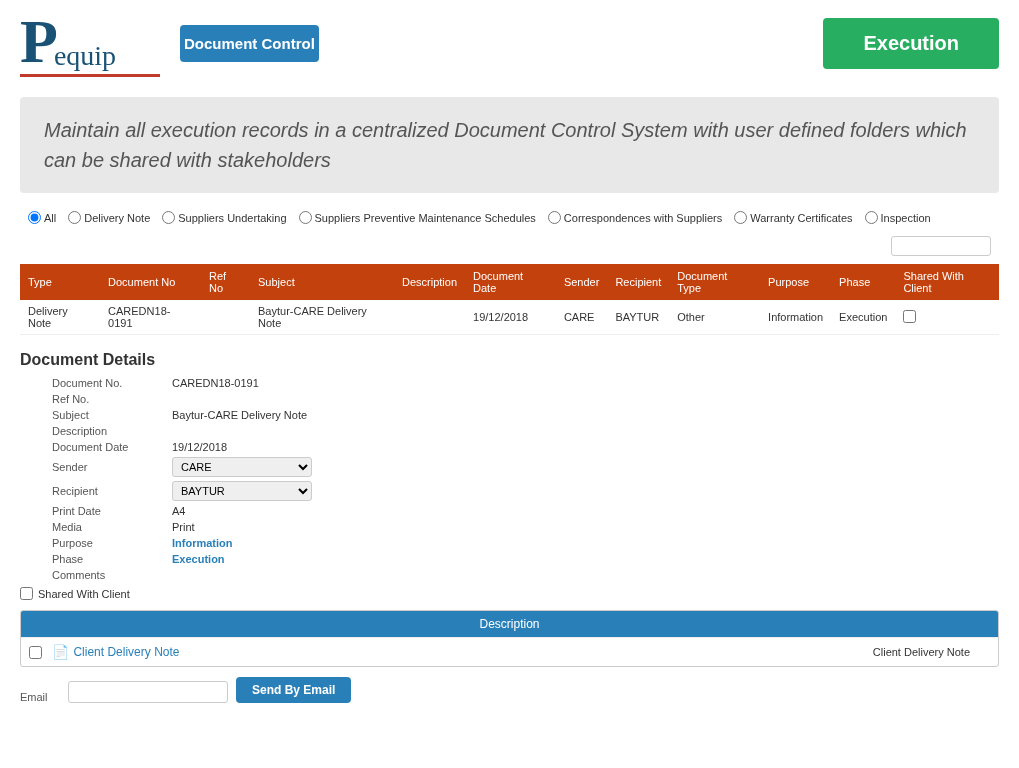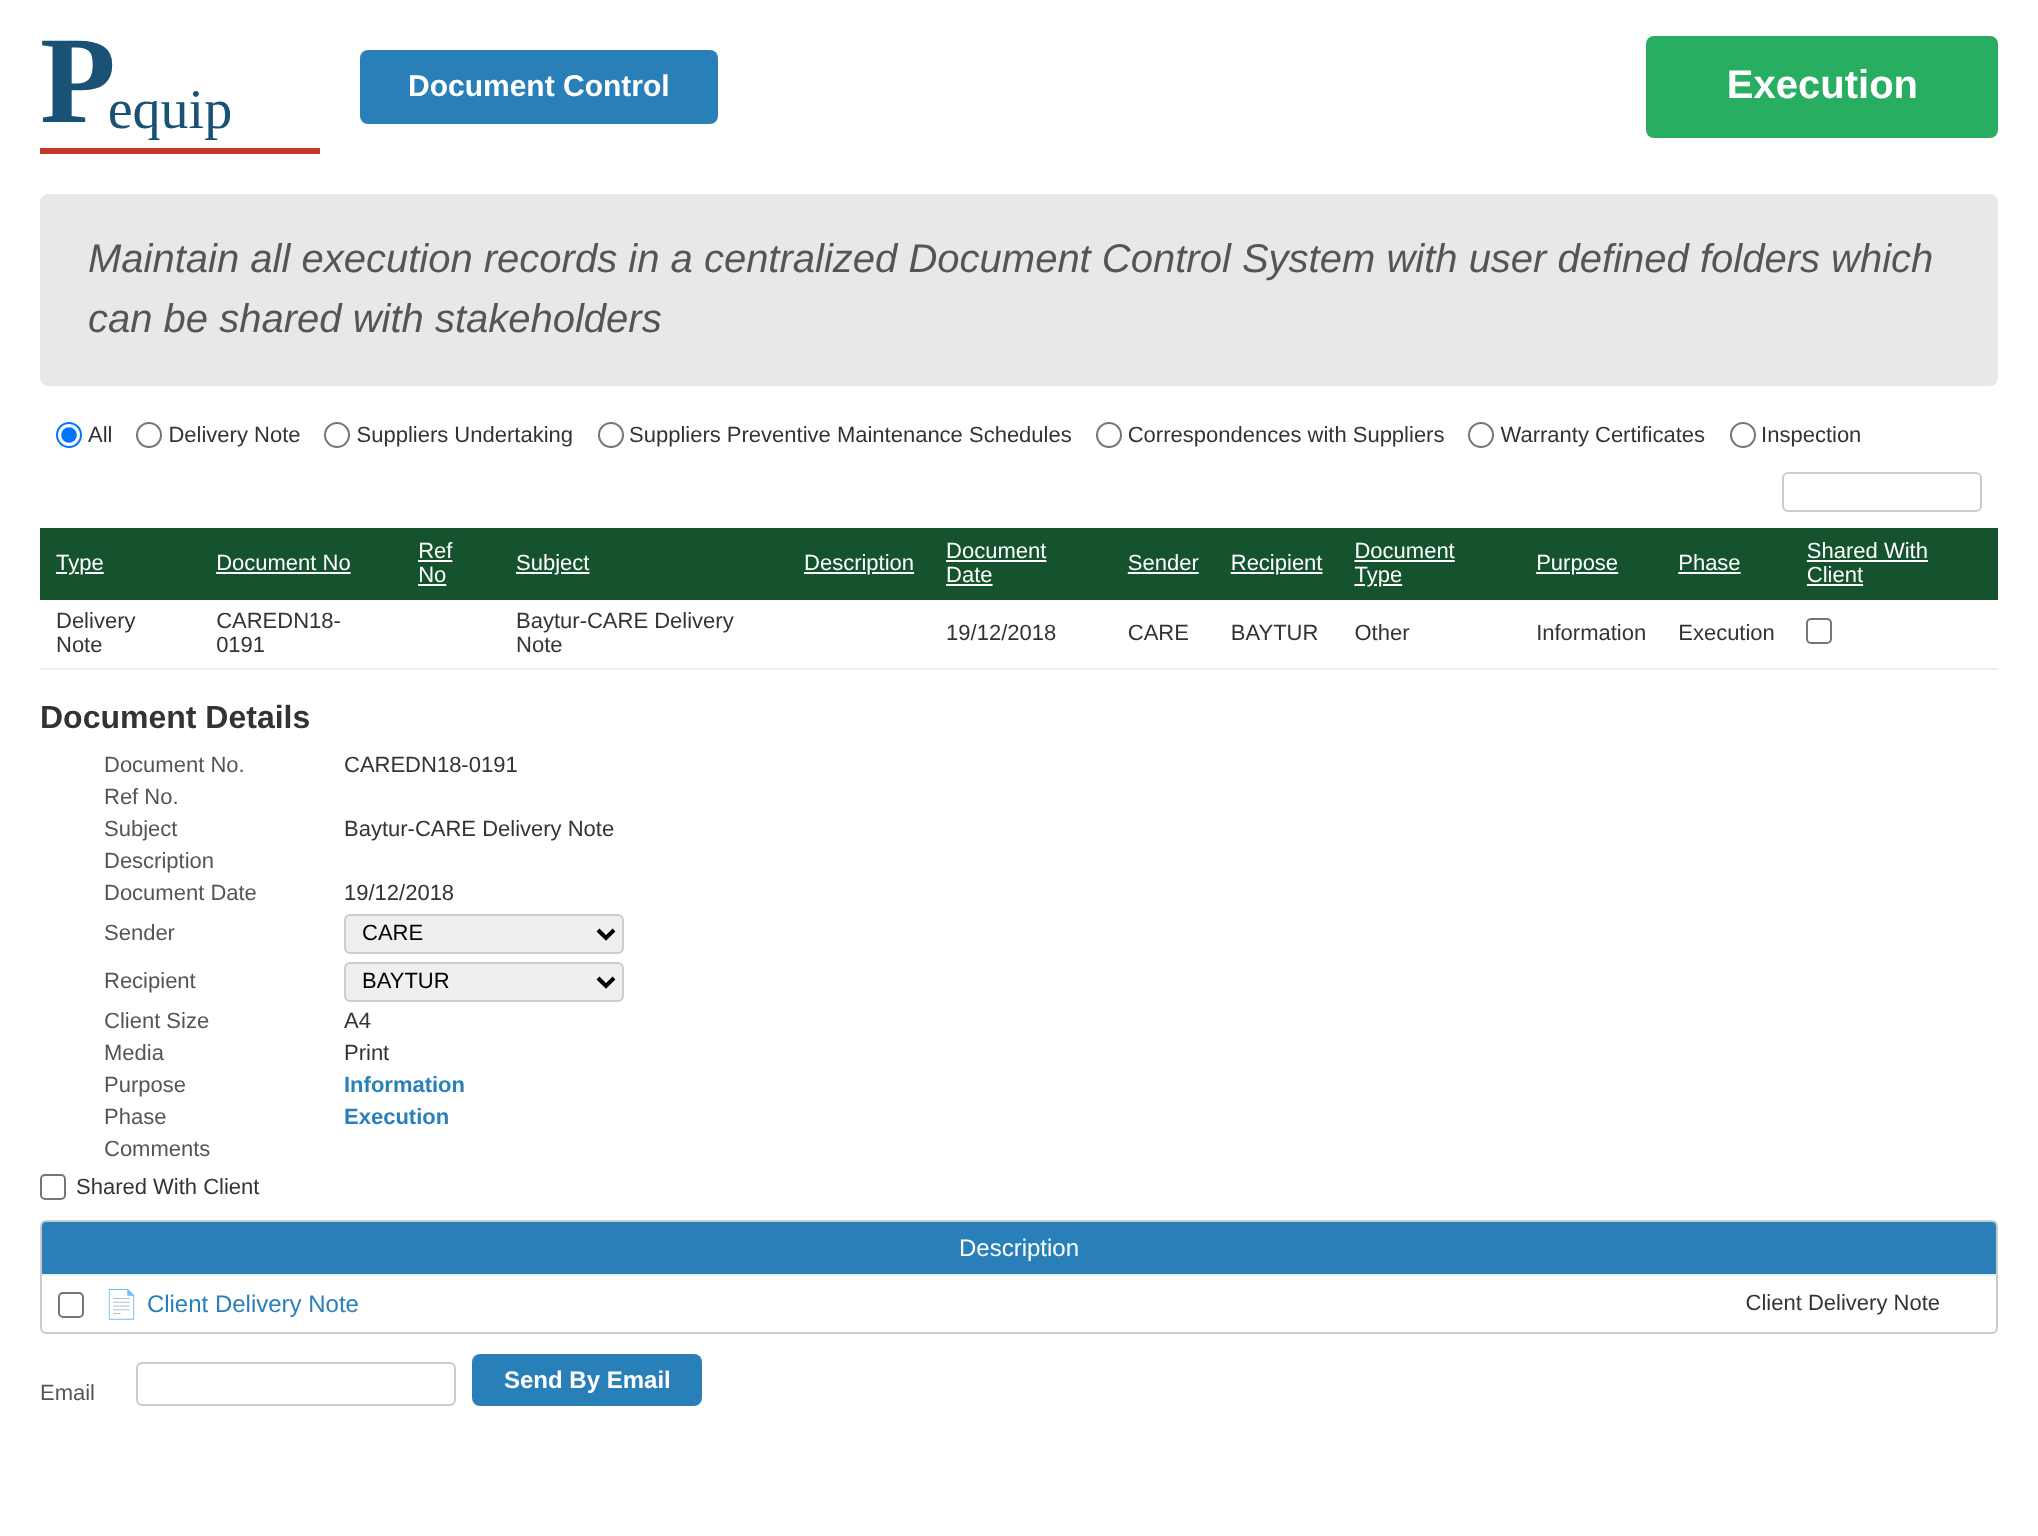--- a/index.html
+++ b/index.html
@@ -4,38 +4,38 @@
   <style>
     * { box-sizing: border-box; margin: 0; padding: 0; }
     body { font-family: Arial, sans-serif; background: #fff; font-size: 12px; color: #333; }
 
     
     .header { display: flex; align-items: center; justify-content: space-between; padding: 10px 20px; background: #fff; }
     .logo-area { display: flex; align-items: center; gap: 20px; }
     .logo-p { font-size: 62px; font-weight: bold; color: #1a5276; font-family: Georgia, serif; line-height: 1; }
     .logo-equip { font-size: 28px; color: #1a5276; font-family: Georgia, serif; margin-left: -4px; }
     .logo-underline { width: 140px; height: 3px; background: #c0392b; margin-top: 2px; }
-    .doc-control-btn { background: #2980b9; color: #fff; padding: 10px 24px; border-radius: 4px; font-size: 15px; font-weight: bold; border: none; cursor: pointer; }
+    .doc-control-btn { background: #2980b9; color: #fff; padding: 10px 4px; border-radius: 4px; font-size: 15px; font-weight: bold; border: none; cursor: pointer; }
     .execution-badge { background: #27ae60; color: #fff; padding: 14px 40px; font-size: 20px; font-weight: bold; border-radius: 4px; }
 
     
     .tagline { background: #e8e8e8; margin: 10px 20px; padding: 18px 24px; border-radius: 4px; }
     .tagline p { font-style: italic; font-size: 20px; color: #555; line-height: 1.5; }
 
     
     .filter-row { display: flex; gap: 12px; padding: 8px 28px; flex-wrap: wrap; font-size: 11px; }
     .filter-option { display: flex; align-items: center; gap: 3px; cursor: pointer; }
     .filter-option input[type=radio] { margin: 0; }
     .filter-search { margin-left: auto; }
     .filter-search input { border: 1px solid #ccc; padding: 3px 8px; border-radius: 3px; font-size: 11px; width: 100px; }
 
     
     .table-container { margin: 0 20px; }
     table { width: 100%; border-collapse: collapse; font-size: 11px; }
-    thead tr { background: #14532d; color: #fff; text-decoration: underline; }
+    thead tr { background: #c2410c; color: #fff; }
     thead th { padding: 6px 8px; text-align: left; font-weight: normal; }
     tbody tr { background: #fff; }
     tbody tr:nth-child(even) { background: #f5f5f5; }
     tbody td { padding: 5px 8px; border-bottom: 1px solid #eee; }
 
     
     .doc-details { margin: 16px 20px 10px 20px; }
     .doc-details h3 { font-size: 16px; font-weight: bold; margin-bottom: 8px; color: #333; }
     .detail-row { display: flex; align-items: center; margin-bottom: 4px; padding-left: 32px; }
     .detail-label { width: 120px; font-size: 11px; color: #555; flex-shrink: 0; }
@@ -198,21 +198,21 @@
     <span class="detail-label">Recipient</span>
     <div class="dropdown-field">
       <select>
         <option>BAYTUR</option>
         <option>CARE</option>
         <option>Other</option>
       </select>
     </div>
   </div>
   <div class="detail-row">
-    <span class="detail-label">Client Size</span>
+    <span class="detail-label">Print Date</span>
     <span class="detail-value">A4</span>
   </div>
   <div class="detail-row">
     <span class="detail-label">Media</span>
     <span class="detail-value">Print</span>
   </div>
   <div class="detail-row">
     <span class="detail-label">Purpose</span>
     <span class="detail-value bold-blue">Information</span>
   </div>

